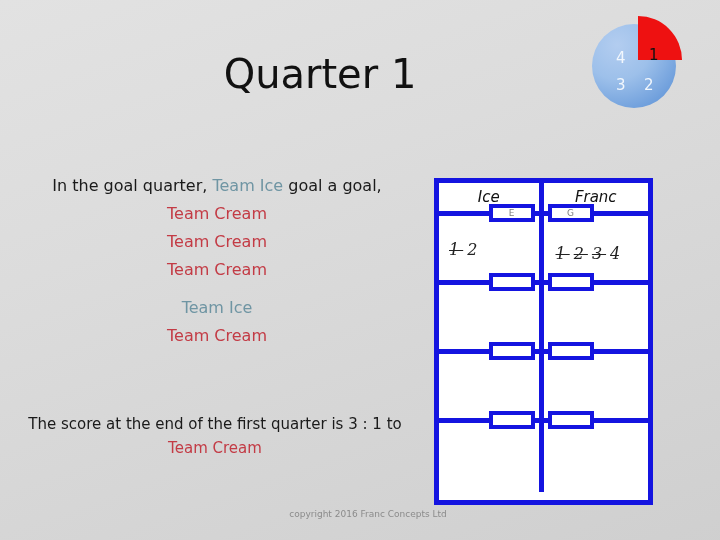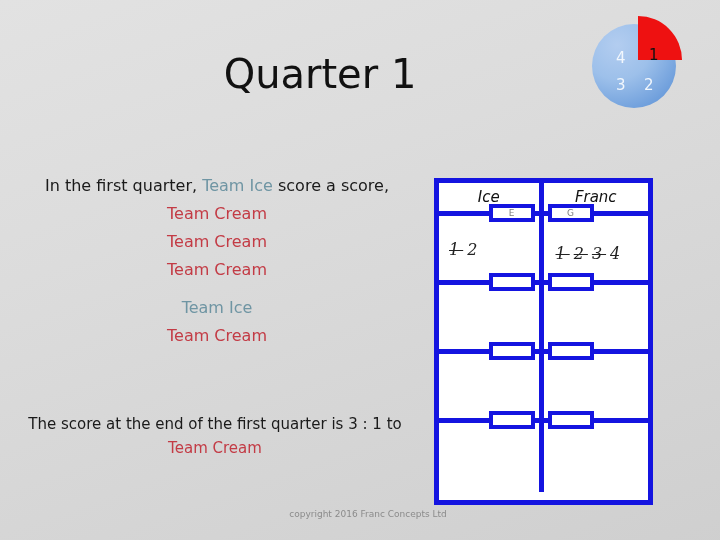--- a/index.html
+++ b/index.html
@@ -201,21 +201,21 @@
   <div id="pie-wrap">
     <div id="pie-blue"></div>
     <div id="pie-red"></div>
     <span class="pie-num" id="pie-num-1">1</span>
     <span class="pie-num" id="pie-num-2">2</span>
     <span class="pie-num" id="pie-num-3">3</span>
     <span class="pie-num" id="pie-num-4">4</span>
   </div>
 
   <div id="narrative">
-    <span class="line"><span>In the first quarter, </span><span class="ice">Team Ice</span><span> score a score,</span></span>
+    <span class="line"><span>In the goal quarter, </span><span class="ice">Team Ice</span><span> goal a goal,</span></span>
     <span class="line cream">Team Cream</span>
     <span class="line cream">Team Cream</span>
     <span class="line cream">Team Cream</span>
     <span class="line ice gap-before">Team Ice</span>
     <span class="line cream">Team Cream</span>
   </div>
 
   <div id="conclusion">
     <span>The score at the end of the first quarter is 3</span>
     <span>: 1 to </span><span class="cream">Team Cream</span>

